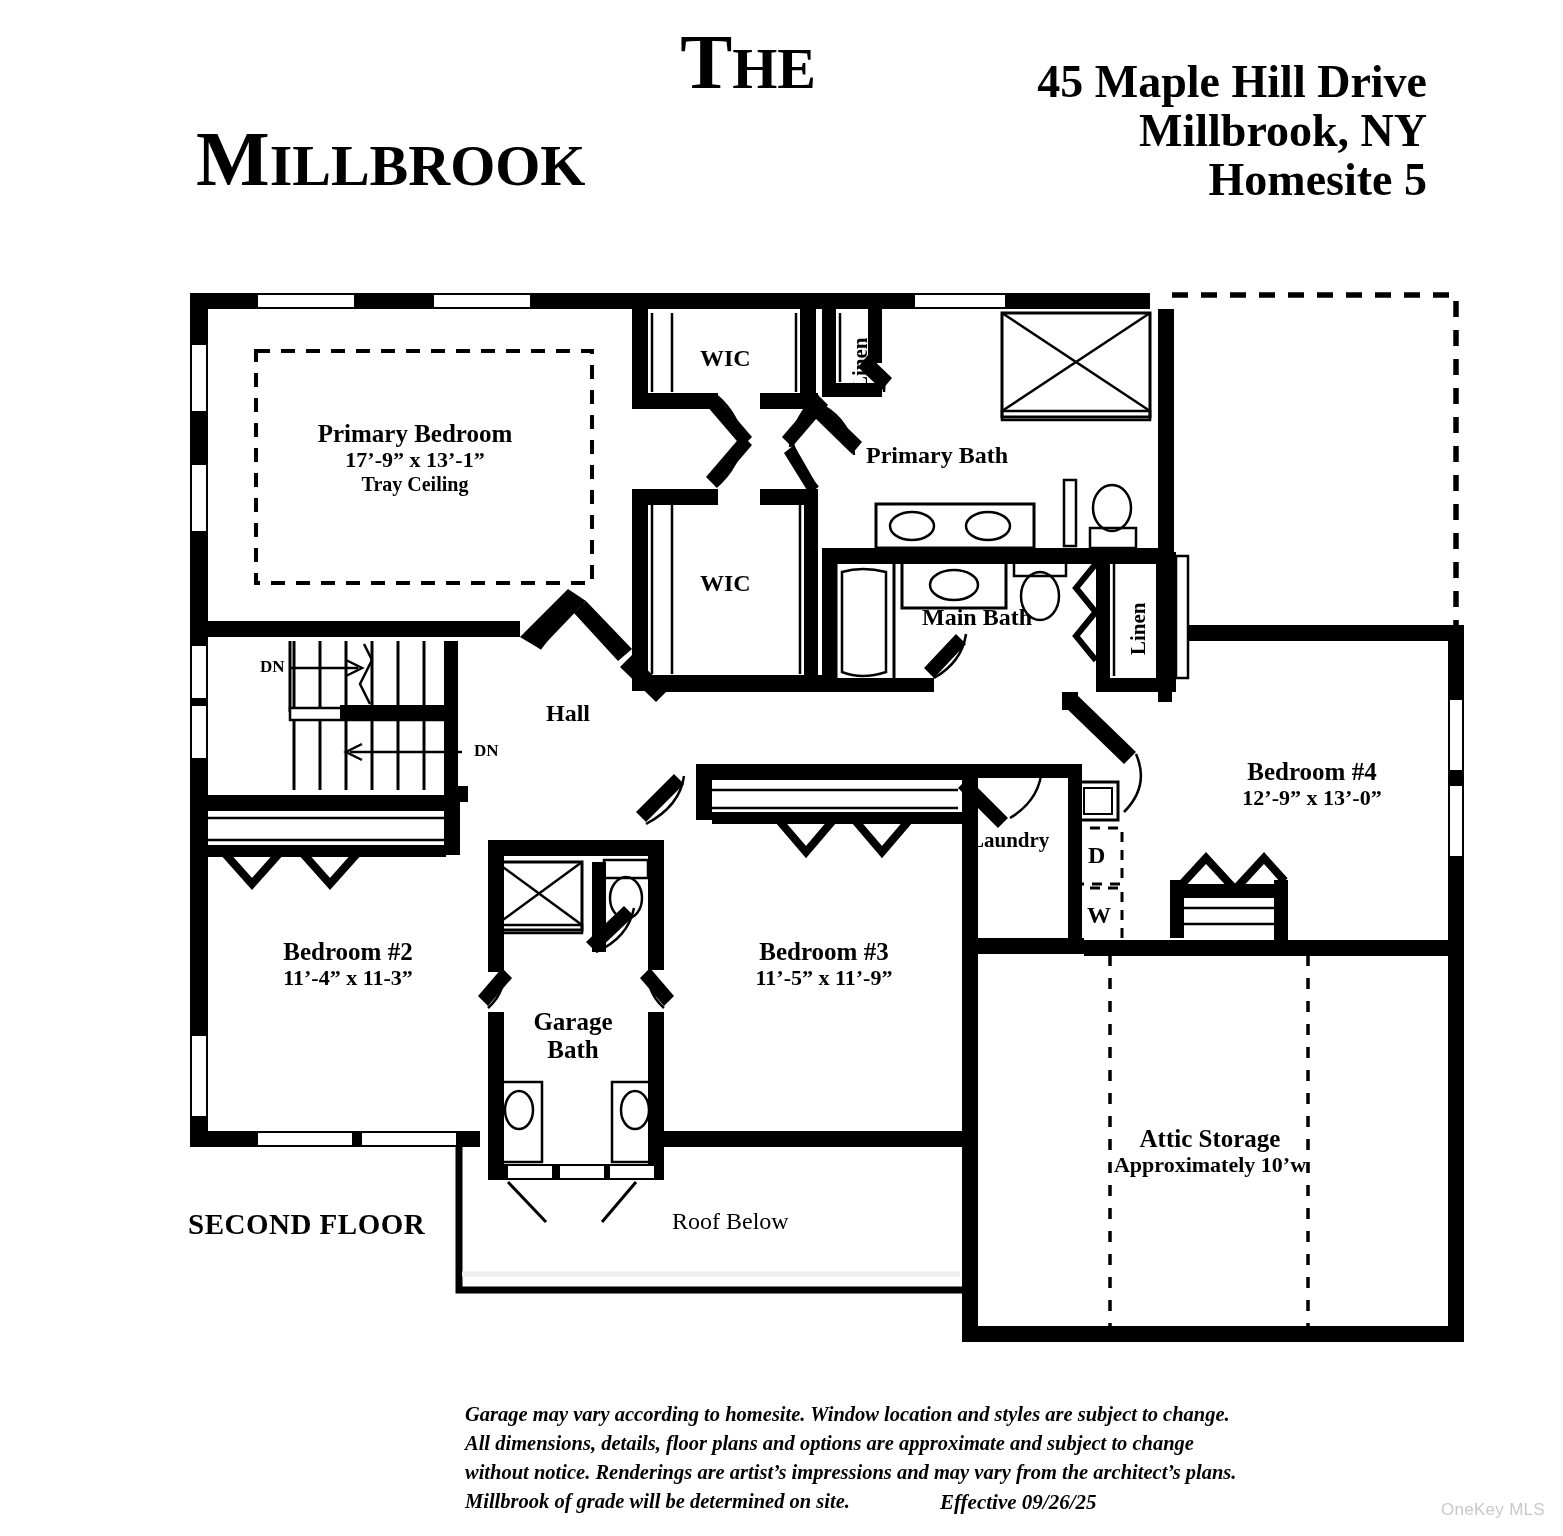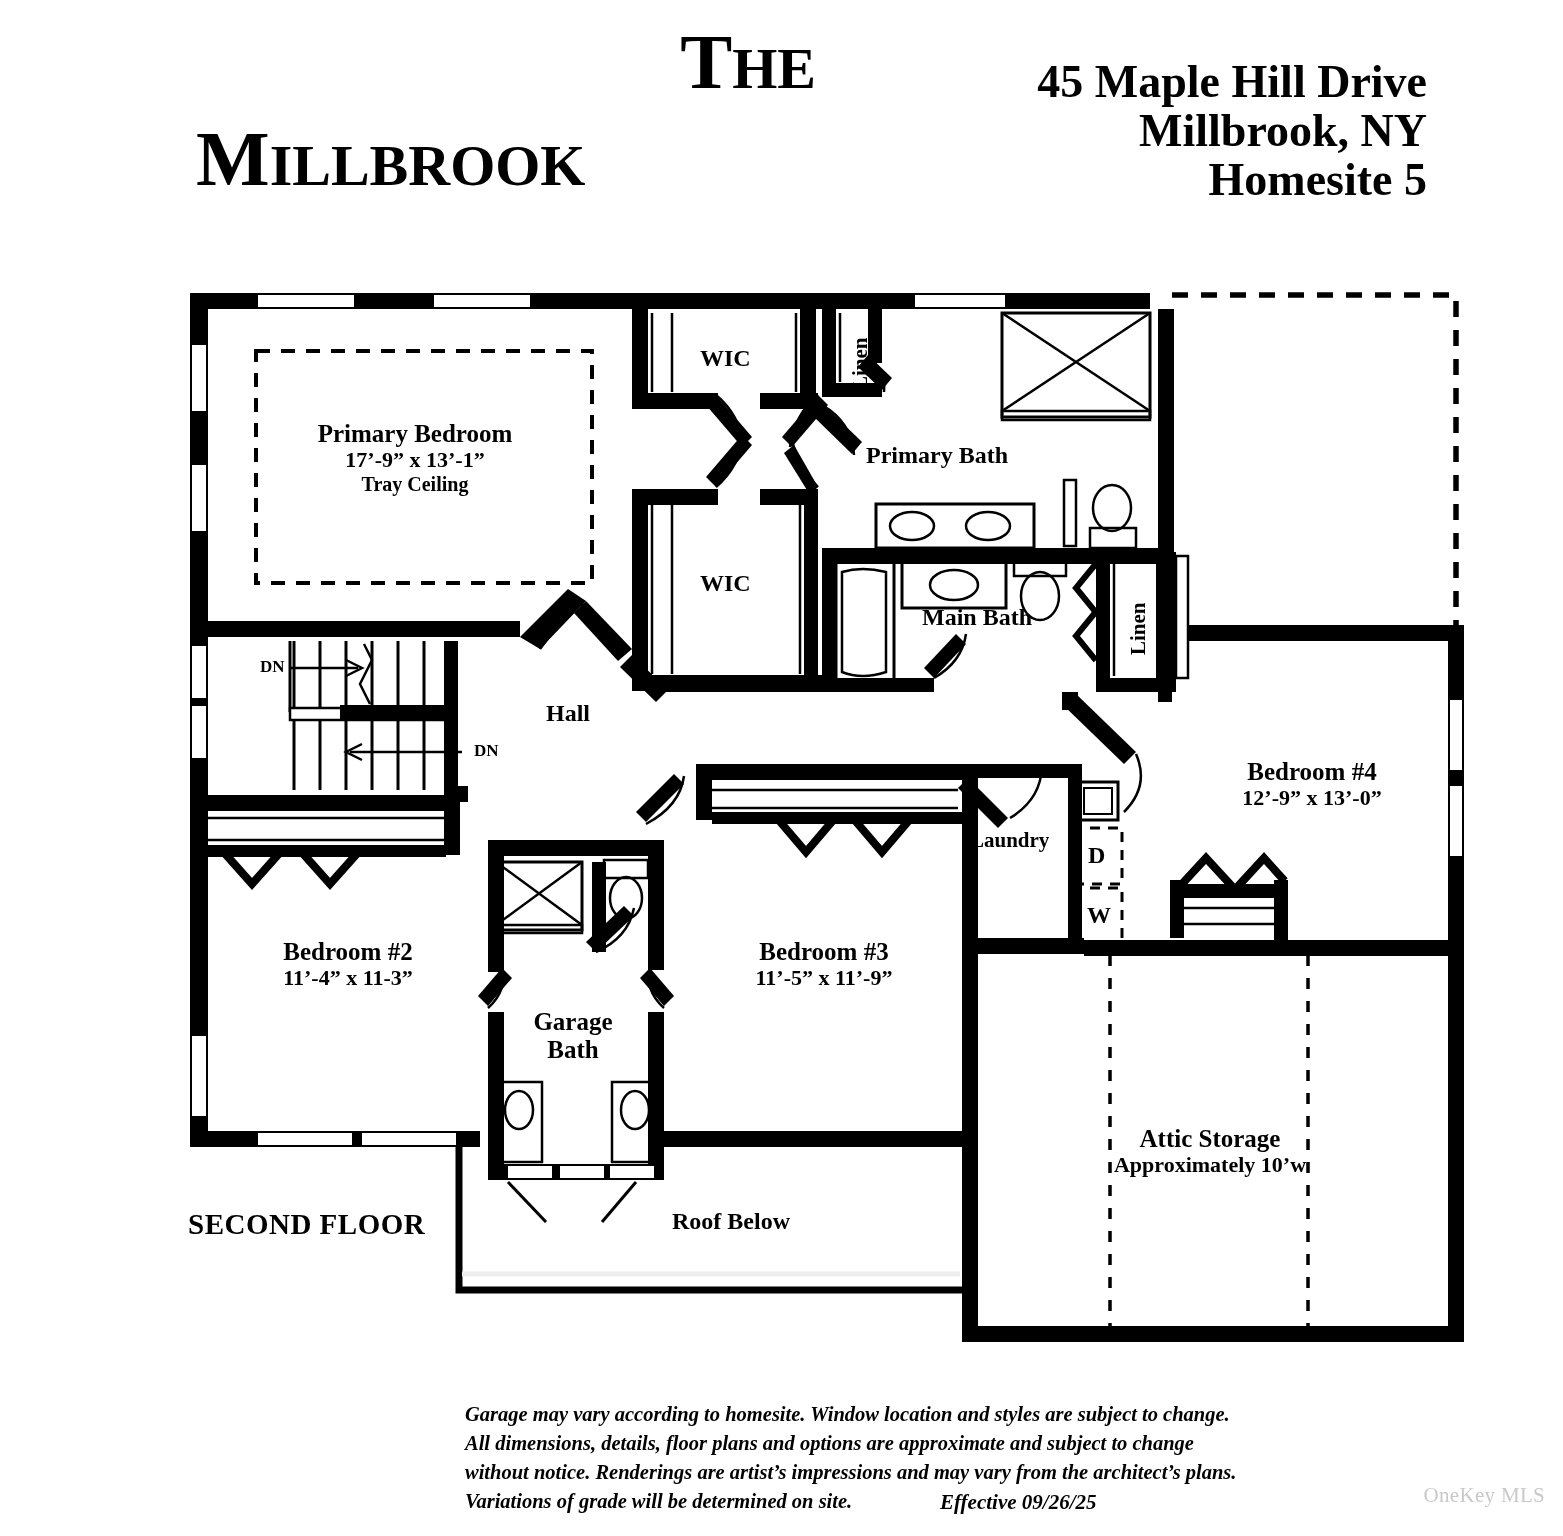--- a/index.html
+++ b/index.html
@@ -96,21 +96,21 @@
     top: 1208px;
     font-size: 29px;
     font-weight: bold;
     letter-spacing: 0.5px;
   }
   #roof-below-label {
     position: absolute;
     left: 672px;
     top: 1208px;
     font-size: 24px;
-    font-weight: bold;
+    font-weight: normal;
   }
 
   
   #footer {
     position: absolute;
     left: 432px;
     top: 1400px;
     width: 760px;
     font-style: italic;
     font-weight: bold;
@@ -123,23 +123,23 @@
     left: 940px;
     top: 1490px;
     font-style: italic;
     font-weight: bold;
     font-size: 21px;
   }
 
   #watermark {
     position: absolute;
     right: 18px;
-    bottom: 28px;
-    font-family: Liberation Serif, serif;
-    font-size: 21px;
+    bottom: 16px;
+    font-family: Liberation Sans, sans-serif;
+    font-size: 17px;
     color: #c9c9c9;
     letter-spacing: 0.3px;
   }
 </style>
 </head>
 <body>
 
 <div id="header-left">
   <div class="plan-title-line" id="title-the">
     <span class="big">T</span><span class="small">HE</span>
@@ -531,18 +531,18 @@
 
 <div class="tiny-label" style="left:474px; top:741px;">DN</div>
 
 <div id="floor-caption">SECOND FLOOR</div>
 <div id="roof-below-label">Roof Below</div>
 
 <div id="footer">
   <span class="f-line">Garage may vary according to homesite.   Window location and styles are subject to change.</span>
   <span class="f-line">All dimensions, details, floor plans and options are approximate and subject to change</span>
   <span class="f-line">without notice.  Renderings are artist’s impressions and may vary from the architect’s plans.</span>
-  <span class="f-line">Variations of grade will be determined on site.</span>
+  <span class="f-line">Millbrook of grade will be determined on site.</span>
 </div>
 
 <div id="effective-date">Effective 09/26/25</div>
 
 <div id="watermark">OneKey MLS</div>
 
 </body></html>

